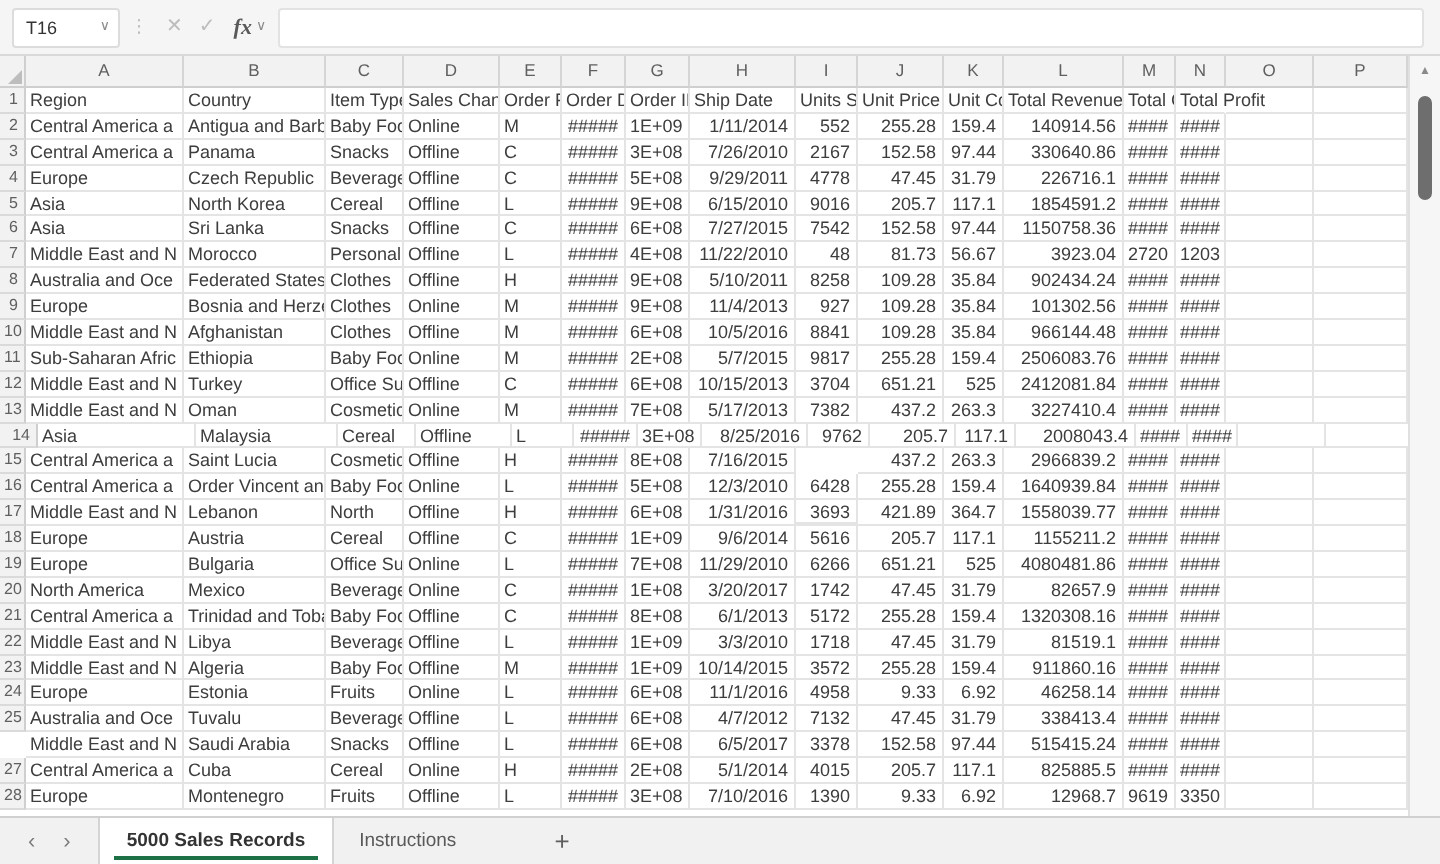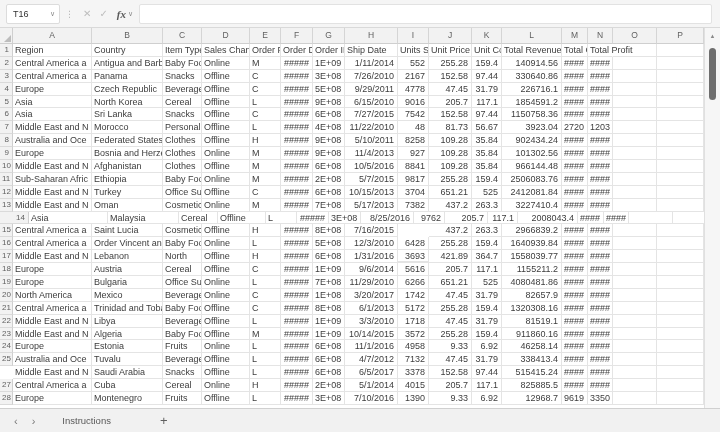--- a/index.html
+++ b/index.html
@@ -334,21 +334,21 @@
         <div class="c num" style="width: 31px;">7382</div>
         <div class="c num" style="width: 43px;">437.2</div>
         <div class="c num" style="width: 30px;">263.3</div>
         <div class="c num" style="width: 60px;">3227410.4</div>
         <div class="c num" style="width: 26px;">####</div>
         <div class="c num" style="width: 25px;">####</div>
         <div class="c " style="width: 44px;"></div>
         <div class="c " style="width: 47px;"></div>
       </div>
       <div class="row">
-        <div class="c gut" style="width: 29px;">14</div>
+        <div class="c gut" style="width: 19px;">14</div>
         <div class="c " style="width: 79px;">Asia</div>
         <div class="c " style="width: 71px;">Malaysia</div>
         <div class="c " style="width: 39px;">Cereal</div>
         <div class="c " style="width: 48px;">Offline</div>
         <div class="c " style="width: 31px;">L</div>
         <div class="c num" style="width: 32px;">#####</div>
         <div class="c num" style="width: 32px;">3E+08</div>
         <div class="c num" style="width: 53px;">8/25/2016</div>
         <div class="c num" style="width: 31px;">9762</div>
         <div class="c num" style="width: 43px;">205.7</div>
@@ -630,20 +630,23 @@
   <div class="vscroll">
     <span class="up">▲</span>
     <div class="vthumb"></div>
   </div>
 
   <div class="tabbar">
     <div class="navarrows">
       <span>‹</span>
       <span>›</span>
     </div>
+    <div class="tab active">
+      <span>5000 Sales Records</span>
+    </div>
     <div class="tab">
       <span>Instructions</span>
     </div>
     <div class="addsheet">+</div>
 
   </div>
 
 </div>
 
 </body></html>

